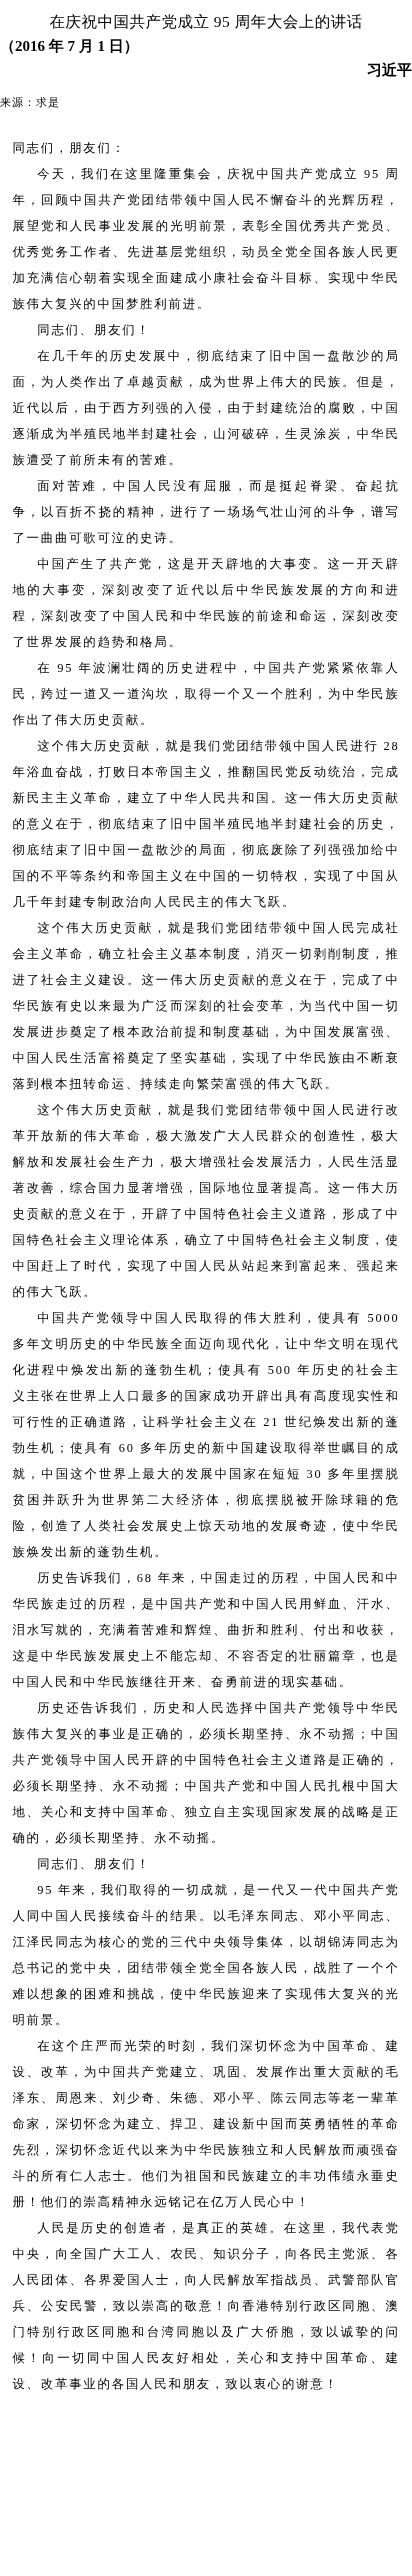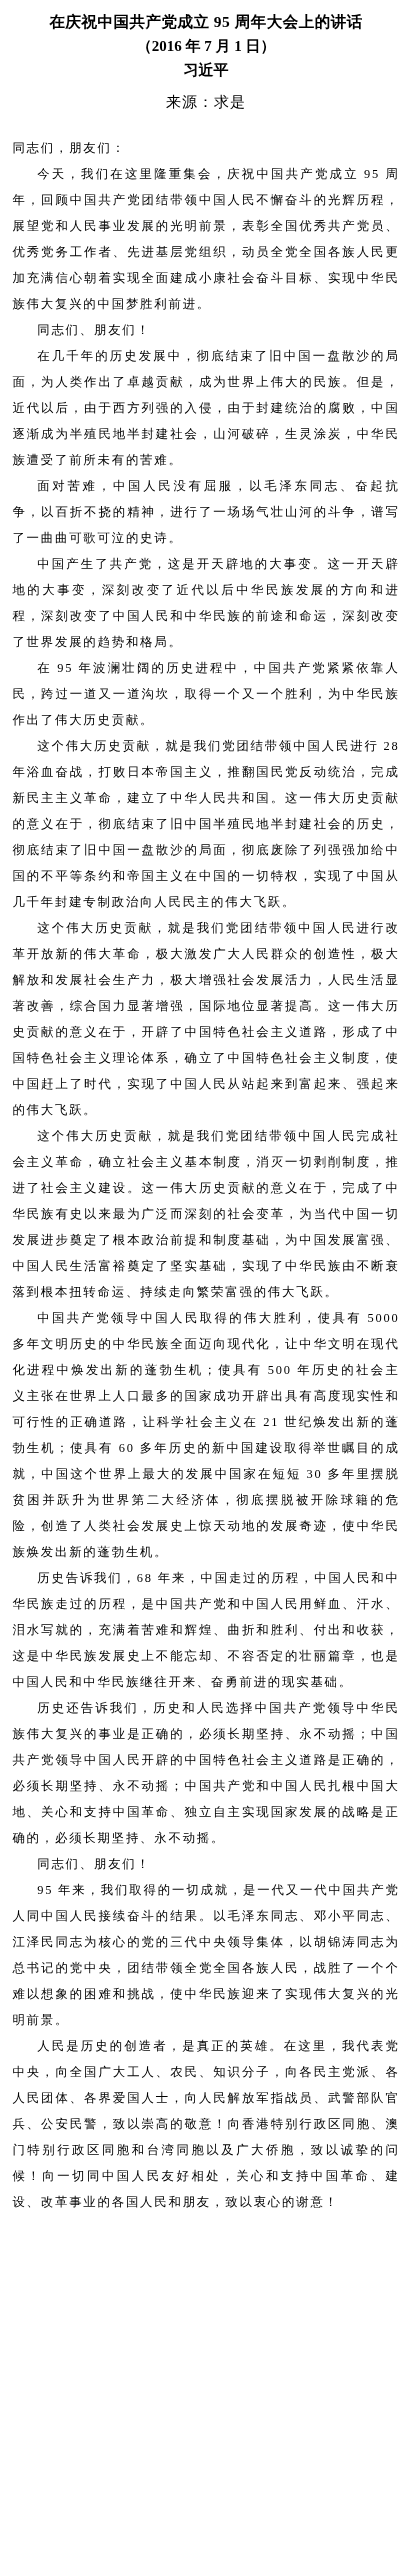--- a/index.html
+++ b/index.html
@@ -9,43 +9,43 @@
     margin: 0;
     background: #ffffff;
     color: #000000;
     box-sizing: border-box;
     overflow: hidden;
     font-family: "Liberation Serif", serif;
   }
   .title-block { padding-top: 10.3px; }
   .doc-title {
     font-size: 15.5px;
-    font-weight: bold;
+    font-weight: normal;
     text-align: center;
     line-height: 24px;
     margin: 0;
     letter-spacing: 0.5px;
   }
   .doc-subtitle {
     font-size: 15px;
     font-weight: bold;
-    text-align: center;
+    text-align: left;
     line-height: 24px;
     margin: 0;
   }
   .doc-author {
     font-size: 15px;
     font-weight: bold;
-    text-align: center;
+    text-align: right;
     line-height: 24px;
     margin: 0;
   }
   .doc-source {
-    font-size: 15px;
-    text-align: center;
+    font-size: 11px;
+    text-align: left;
     line-height: 15.5px;
     margin-top: 12.4px;
     letter-spacing: 1px;
   }
   .content {
     margin-top: 25px;
     padding: 0 12.4px;
   }
   .content p {
     font-size: 12.4px;
@@ -66,27 +66,28 @@
     <h1 class="doc-title">在庆祝中国共产党成立 95 周年大会上的讲话</h1>
     <div class="doc-subtitle">（2016 年 7 月 1 日）</div>
     <div class="doc-author">习近平</div>
   </div>
   <div class="doc-source">来源：求是</div>
   <div class="content">
       <p class="flush">同志们，朋友们：</p>
       <p>今天，我们在这里隆重集会，庆祝中国共产党成立 95 周年，回顾中国共产党团结带领中国人民不懈奋斗的光辉历程，展望党和人民事业发展的光明前景，表彰全国优秀共产党员、优秀党务工作者、先进基层党组织，动员全党全国各族人民更加充满信心朝着实现全面建成小康社会奋斗目标、实现中华民族伟大复兴的中国梦胜利前进。</p>
       <p>同志们、朋友们！</p>
       <p>在几千年的历史发展中，彻底结束了旧中国一盘散沙的局面，为人类作出了卓越贡献，成为世界上伟大的民族。但是，近代以后，由于西方列强的入侵，由于封建统治的腐败，中国逐渐成为半殖民地半封建社会，山河破碎，生灵涂炭，中华民族遭受了前所未有的苦难。</p>
-      <p>面对苦难，中国人民没有屈服，以毛泽东同志、奋起抗争，以百折不挠的精神，进行了一场场气壮山河的斗争，谱写了一曲曲可歌可泣的史诗。</p>
+      <p>面对苦难，中国人民没有屈服，而是挺起脊梁、奋起抗争，以百折不挠的精神，进行了一场场气壮山河的斗争，谱写了一曲曲可歌可泣的史诗。</p>
       <p>中国产生了共产党，这是开天辟地的大事变。这一开天辟地的大事变，深刻改变了近代以后中华民族发展的方向和进程，深刻改变了中国人民和中华民族的前途和命运，深刻改变了世界发展的趋势和格局。</p>
       <p>在 95 年波澜壮阔的历史进程中，中国共产党紧紧依靠人民，跨过一道又一道沟坎，取得一个又一个胜利，为中华民族作出了伟大历史贡献。</p>
       <p>这个伟大历史贡献，就是我们党团结带领中国人民进行 28 年浴血奋战，打败日本帝国主义，推翻国民党反动统治，完成新民主主义革命，建立了中华人民共和国。这一伟大历史贡献的意义在于，彻底结束了旧中国半殖民地半封建社会的历史，彻底结束了旧中国一盘散沙的局面，彻底废除了列强强加给中国的不平等条约和帝国主义在中国的一切特权，实现了中国从几千年封建专制政治向人民民主的伟大飞跃。</p>
+      <p>这个伟大历史贡献，就是我们党团结带领中国人民完成社会主义革命，确立社会主义基本制度，消灭一切剥削制度，推进了社会主义建设。这一伟大历史贡献的意义在于，完成了中华民族有史以来最为广泛而深刻的社会变革，为当代中国一切发展进步奠定了根本政治前提和制度基础，为中国发展富强、中国人民生活富裕奠定了坚实基础，实现了中华民族由不断衰落到根本扭转命运、持续走向繁荣富强的伟大飞跃。</p>
       <p>这个伟大历史贡献，就是我们党团结带领中国人民进行改革开放新的伟大革命，极大激发广大人民群众的创造性，极大解放和发展社会生产力，极大增强社会发展活力，人民生活显著改善，综合国力显著增强，国际地位显著提高。这一伟大历史贡献的意义在于，开辟了中国特色社会主义道路，形成了中国特色社会主义理论体系，确立了中国特色社会主义制度，使中国赶上了时代，实现了中国人民从站起来到富起来、强起来的伟大飞跃。</p>
-      <p>这个伟大历史贡献，就是我们党团结带领中国人民完成社会主义革命，确立社会主义基本制度，消灭一切剥削制度，推进了社会主义建设。这一伟大历史贡献的意义在于，完成了中华民族有史以来最为广泛而深刻的社会变革，为当代中国一切发展进步奠定了根本政治前提和制度基础，为中国发展富强、中国人民生活富裕奠定了坚实基础，实现了中华民族由不断衰落到根本扭转命运、持续走向繁荣富强的伟大飞跃。</p>
       <p>中国共产党领导中国人民取得的伟大胜利，使具有 5000 多年文明历史的中华民族全面迈向现代化，让中华文明在现代化进程中焕发出新的蓬勃生机；使具有 500 年历史的社会主义主张在世界上人口最多的国家成功开辟出具有高度现实性和可行性的正确道路，让科学社会主义在 21 世纪焕发出新的蓬勃生机；使具有 60 多年历史的新中国建设取得举世瞩目的成就，中国这个世界上最大的发展中国家在短短 30 多年里摆脱贫困并跃升为世界第二大经济体，彻底摆脱被开除球籍的危险，创造了人类社会发展史上惊天动地的发展奇迹，使中华民族焕发出新的蓬勃生机。</p>
       <p>历史告诉我们，68 年来，中国走过的历程，中国人民和中华民族走过的历程，是中国共产党和中国人民用鲜血、汗水、泪水写就的，充满着苦难和辉煌、曲折和胜利、付出和收获，这是中华民族发展史上不能忘却、不容否定的壮丽篇章，也是中国人民和中华民族继往开来、奋勇前进的现实基础。</p>
       <p>历史还告诉我们，历史和人民选择中国共产党领导中华民族伟大复兴的事业是正确的，必须长期坚持、永不动摇；中国共产党领导中国人民开辟的中国特色社会主义道路是正确的，必须长期坚持、永不动摇；中国共产党和中国人民扎根中国大地、关心和支持中国革命、独立自主实现国家发展的战略是正确的，必须长期坚持、永不动摇。</p>
       <p>同志们、朋友们！</p>
       <p>95 年来，我们取得的一切成就，是一代又一代中国共产党人同中国人民接续奋斗的结果。以毛泽东同志、邓小平同志、江泽民同志为核心的党的三代中央领导集体，以胡锦涛同志为总书记的党中央，团结带领全党全国各族人民，战胜了一个个难以想象的困难和挑战，使中华民族迎来了实现伟大复兴的光明前景。</p>
+      <p>在这个庄严而光荣的时刻，我们深切怀念为中国革命、建设、改革，为中国共产党建立、巩固、发展作出重大贡献的毛泽东、周恩来、刘少奇、朱德、邓小平、陈云同志等老一辈革命家，深切怀念为建立、捍卫、建设新中国而英勇牺牲的革命先烈，深切怀念近代以来为中华民族独立和人民解放而顽强奋斗的所有仁人志士。他们为祖国和民族建立的丰功伟绩永垂史册！他们的崇高精神永远铭记在亿万人民心中！</p>
       <p>人民是历史的创造者，是真正的英雄。在这里，我代表党中央，向全国广大工人、农民、知识分子，向各民主党派、各人民团体、各界爱国人士，向人民解放军指战员、武警部队官兵、公安民警，致以崇高的敬意！向香港特别行政区同胞、澳门特别行政区同胞和台湾同胞以及广大侨胞，致以诚挚的问候！向一切同中国人民友好相处，关心和支持中国革命、建设、改革事业的各国人民和朋友，致以衷心的谢意！</p>
     </div>
 </div>
 
 
 </body></html>

